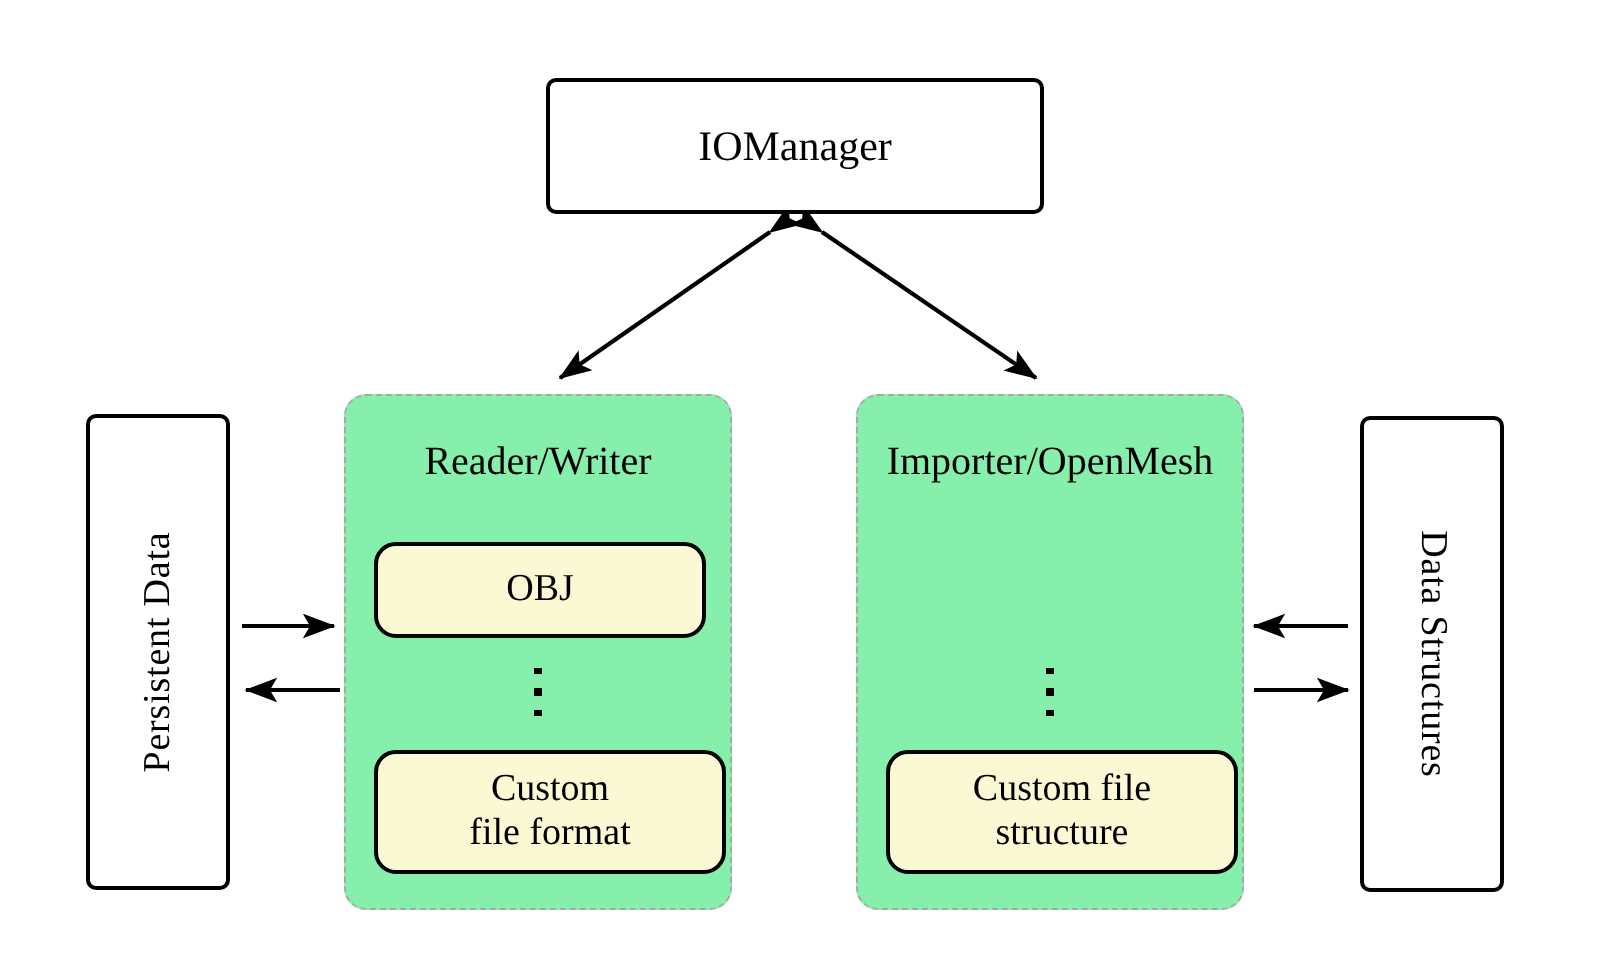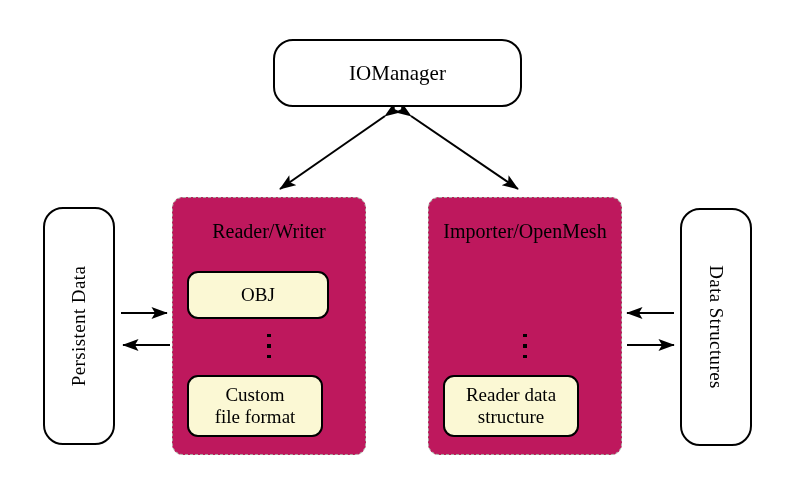--- a/index.html
+++ b/index.html
@@ -26,21 +26,21 @@
     height: 489px;
     pointer-events: none;
   }
 
   
   .node-box {
     position: absolute;
     box-sizing: border-box;
     background: #ffffff;
     border: 2.2px solid #000000;
-    border-radius: 20px;
+    border-radius: 5px;
     display: flex;
     align-items: center;
     justify-content: center;
     text-align: center;
   }
   #io-manager {
     left: 273px;
     top: 39px;
     width: 249px;
     height: 68px;
@@ -63,21 +63,21 @@
     font-size: 19px;
     letter-spacing: 0.4px;
   }
   .rot-ccw { transform: rotate(-90deg); }
   .rot-cw  { transform: rotate(90deg); }
 
   
   .panel {
     position: absolute;
     box-sizing: border-box;
-    background: #be185d;
+    background: #86efac;
     border: 1.6px dashed #a8a8a0;
     border-radius: 11px;
   }
   #panel-readerwriter {
     left: 172px;
     top: 197px;
     width: 194px;
     height: 258px;
   }
   #panel-importerexporter {
@@ -106,28 +106,28 @@
     display: flex;
     align-items: center;
     justify-content: center;
     text-align: center;
     font-size: 19px;
     line-height: 1.18;
   }
   .leaf-top {
     left: 14px;
     top: 73px;
-    width: 142px;
+    width: 166px;
     height: 48px;
     align-items: center;
   }
   .leaf-bottom {
     left: 14px;
     top: 177px;
-    width: 136px;
+    width: 176px;
     height: 62px;
     border-radius: 11px;
   }
   .vdots {
     position: absolute;
     left: 0;
     right: 0;
     top: 126px;
     height: 44px;
     display: flex;
@@ -221,19 +221,19 @@
 
 
     <div class="vdots">
       <i></i>
         <i></i>
         <i></i>
     </div>
 
     <div class="leaf-box leaf-bottom">
       <span>
-        <span>Reader data</span><br>
+        <span>Custom file</span><br>
         <span>structure</span>
       </span>
     </div>
   </div>
 
 </div>
 
 </body></html>

